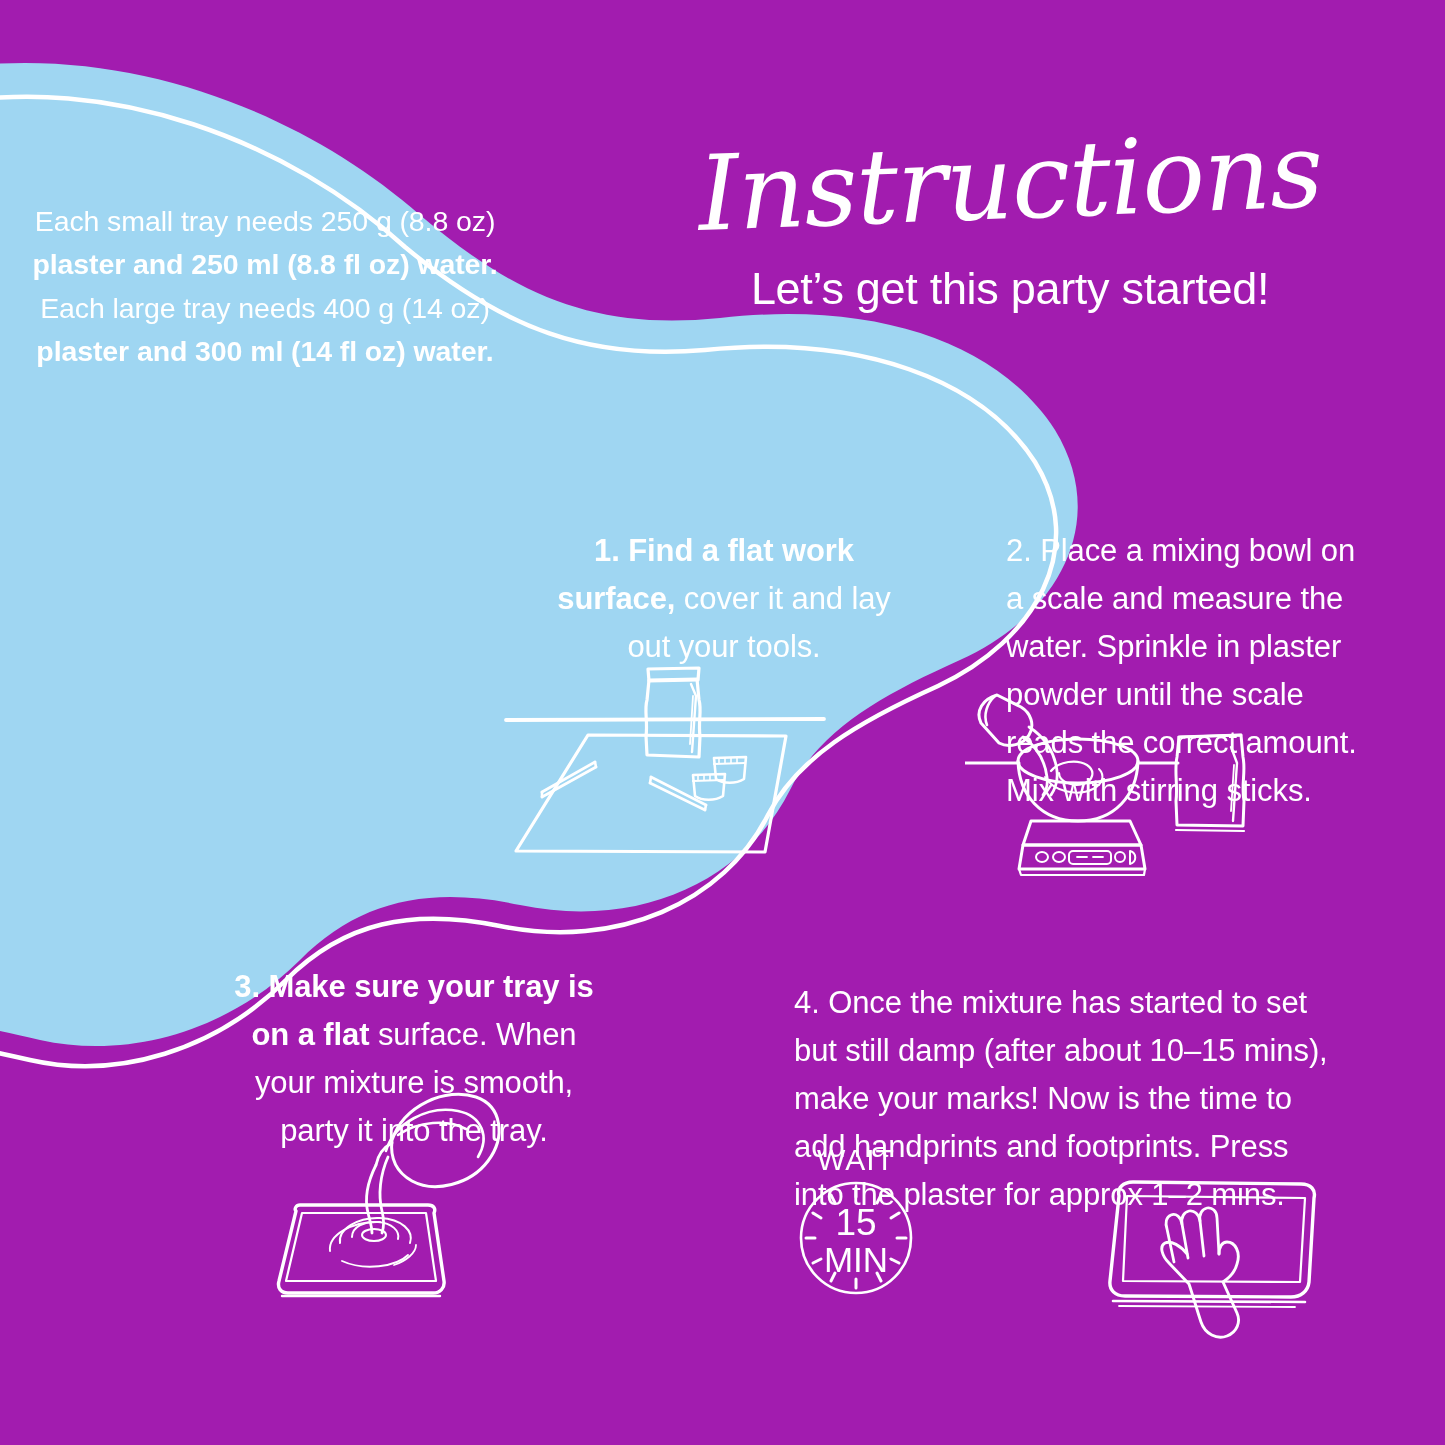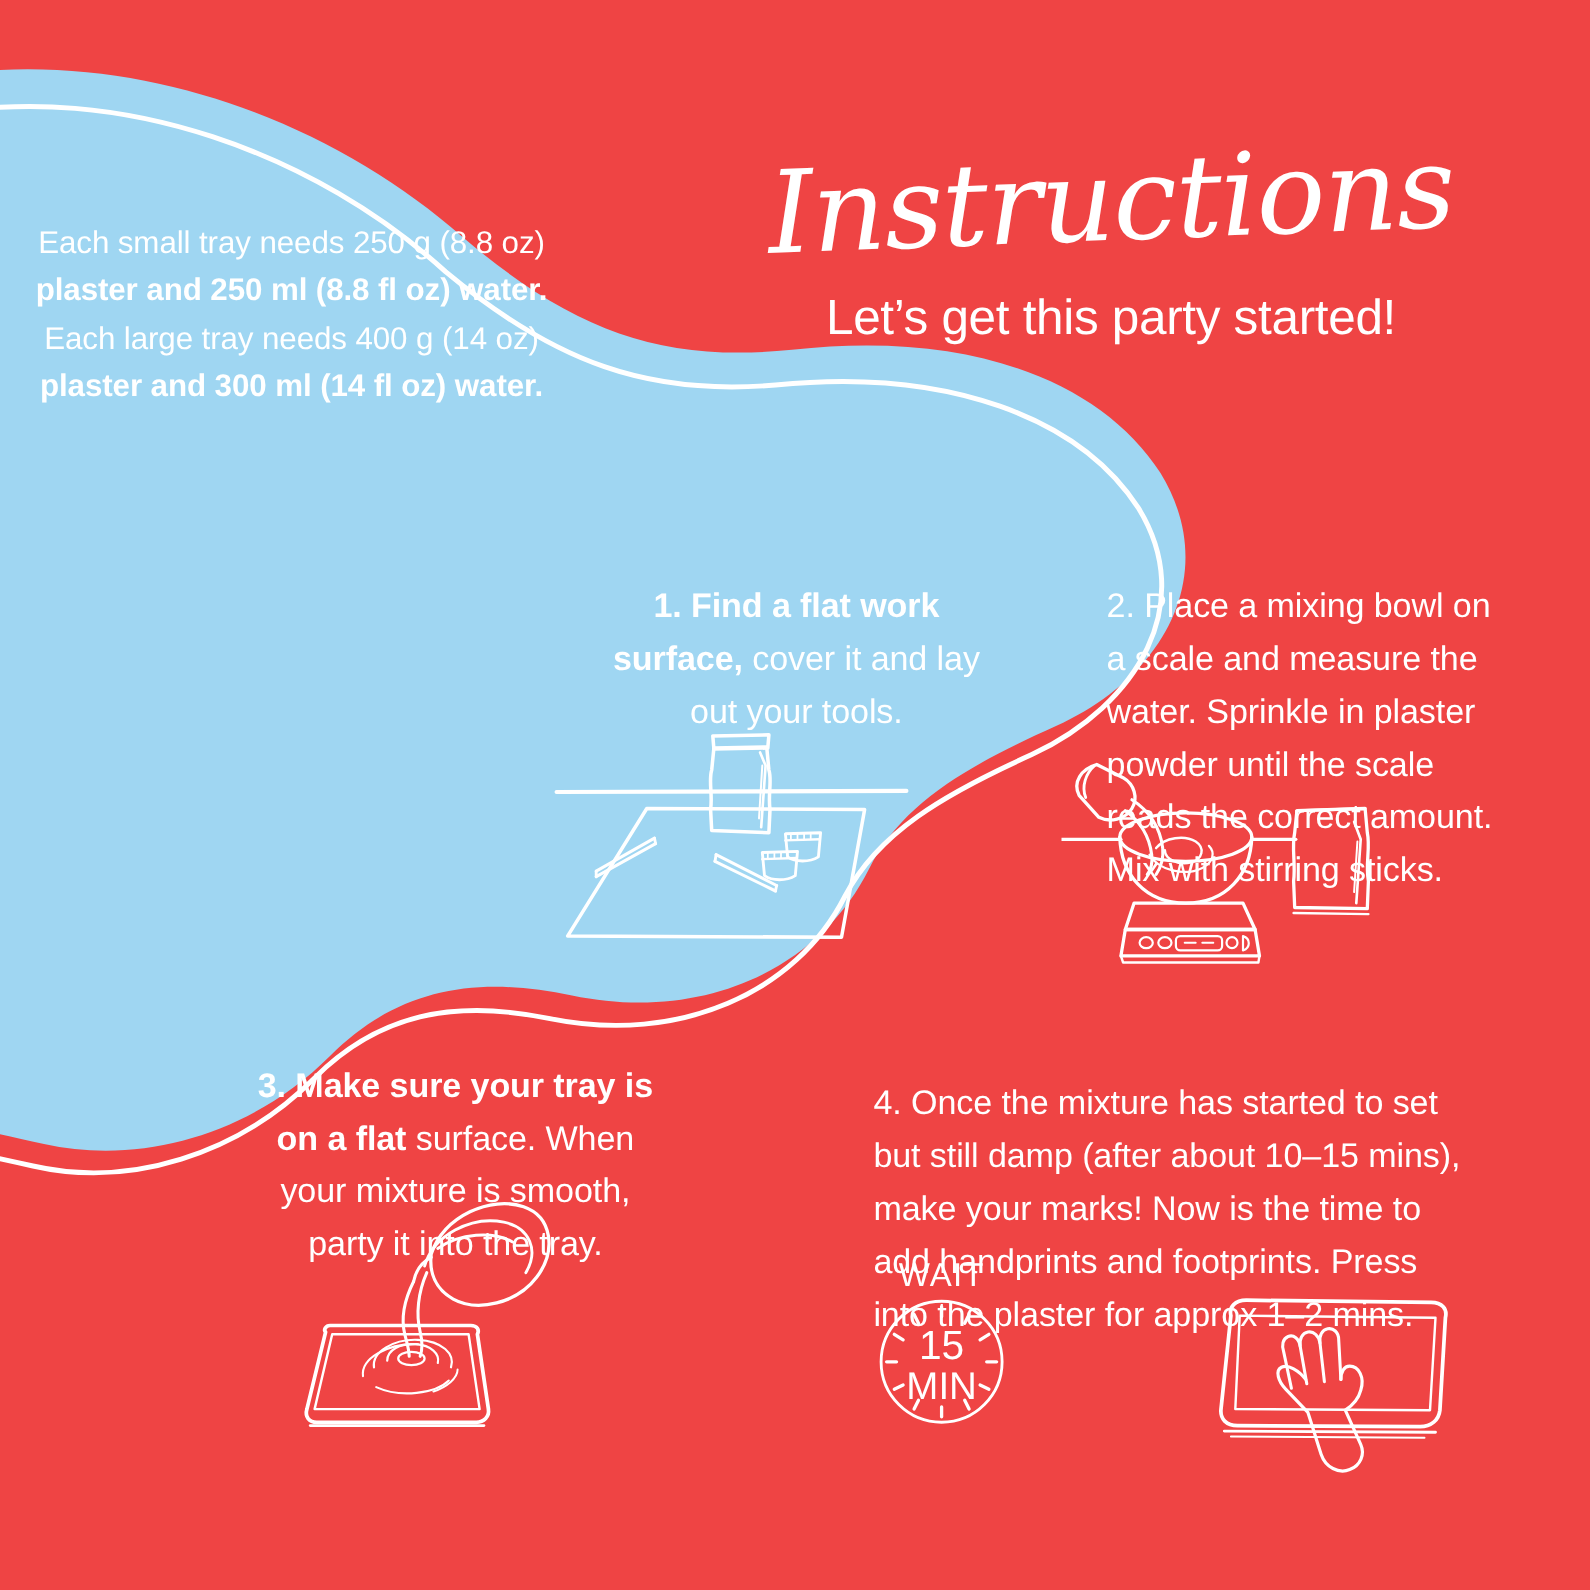--- a/index.html
+++ b/index.html
@@ -9,21 +9,21 @@
   body {
     width: 1445px;
     height: 1445px;
     overflow: hidden;
     font-family: "Liberation Sans", sans-serif;
   }
   #poster {
     position: relative;
     width: 1445px;
     height: 1445px;
-    background: #ef4444;
+    background: #a21caf;
     overflow: hidden;
   }
   .blob-layer {
     position: absolute;
     left: 0;
     top: 0;
     width: 1445px;
     height: 1445px;
     pointer-events: none;
   }

